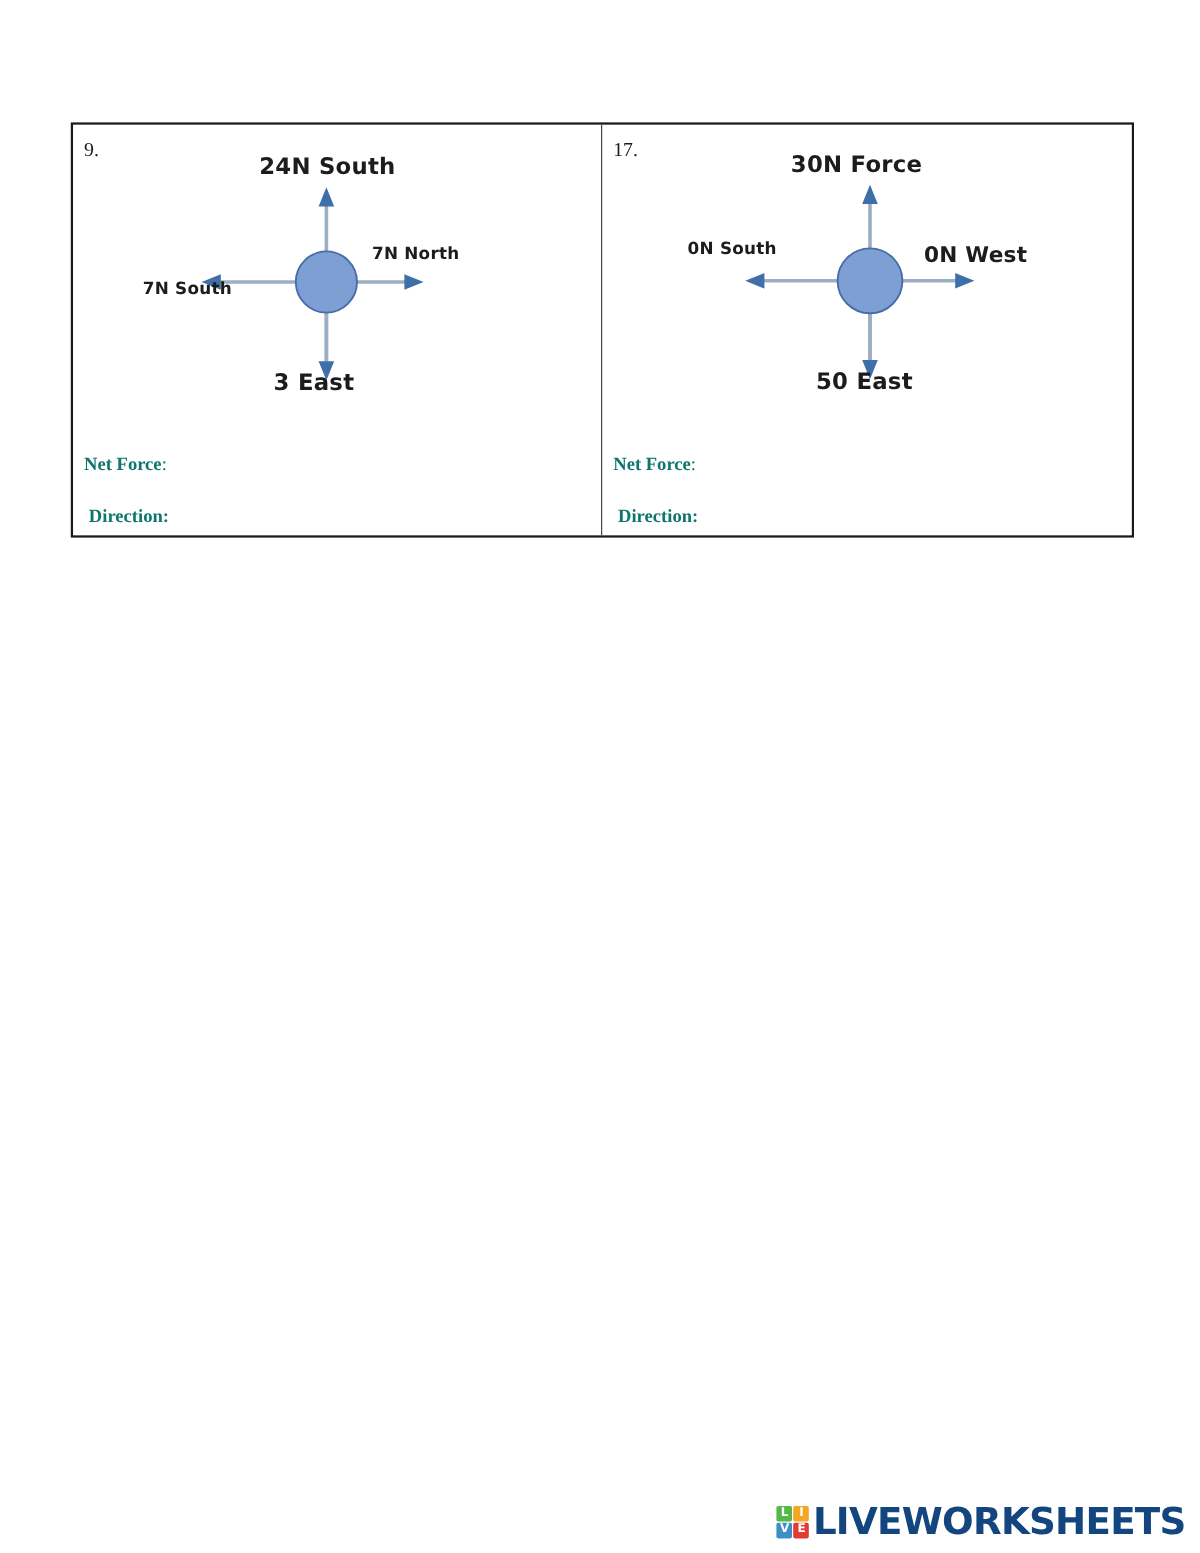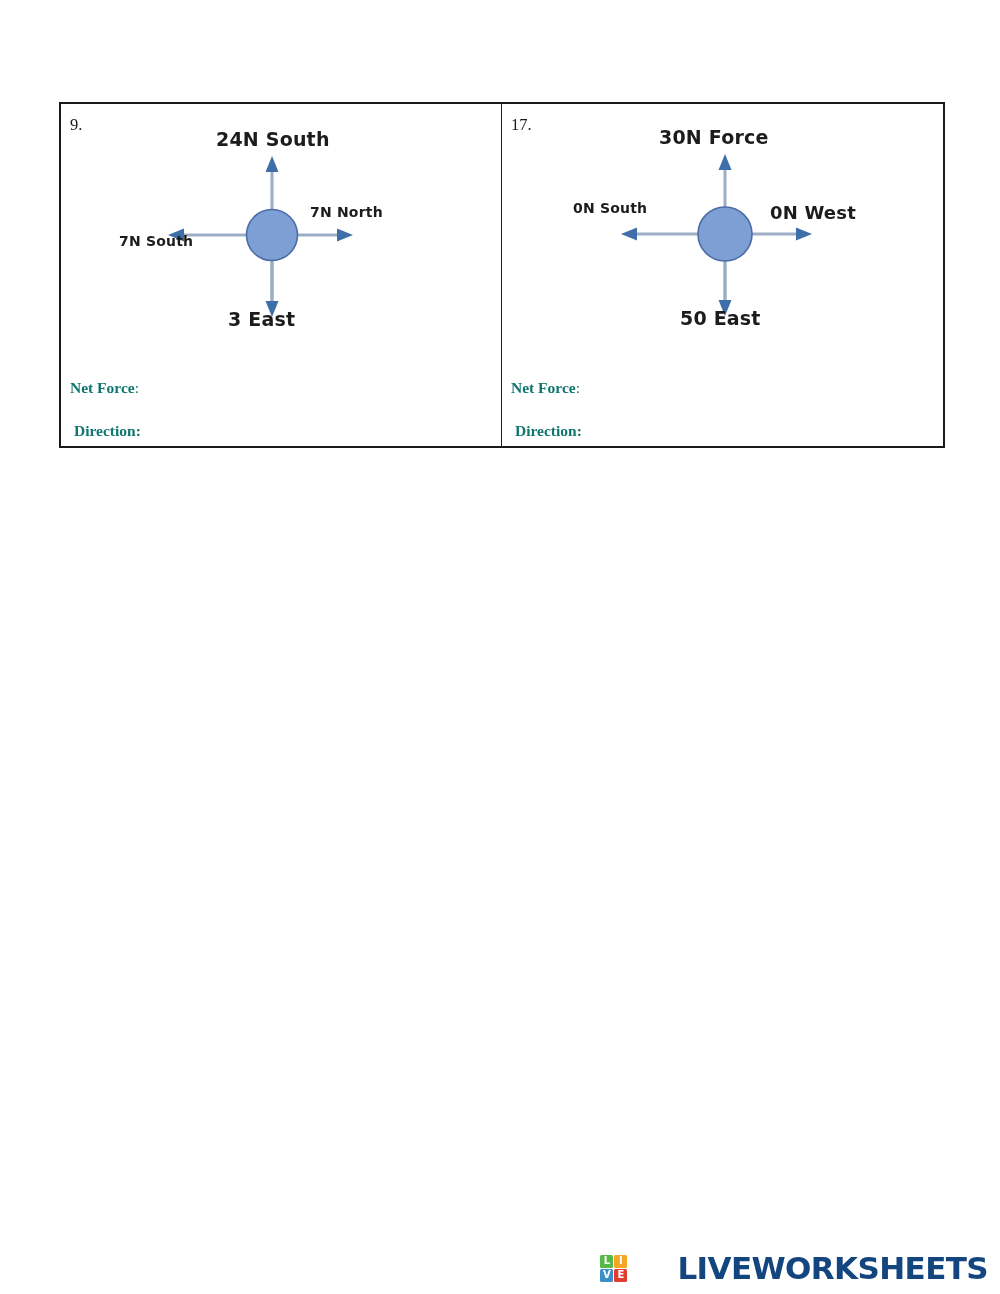--- a/index.html
+++ b/index.html
@@ -113,21 +113,20 @@
     align-items: center;
     justify-content: center;
     line-height: 1;
   }
   .lw-wordmark {
     font-family: "DejaVu Sans", sans-serif;
     font-weight: bold;
     font-size: 31px;
     letter-spacing: -0.6px;
     line-height: 1;
-    margin-left: 47px;
   }
 </style>
 </head>
 <body>
 
 <div class="worksheet-table">
 
   <div class="ws-cell left">
 
     <span class="cell-number">9.</span>

